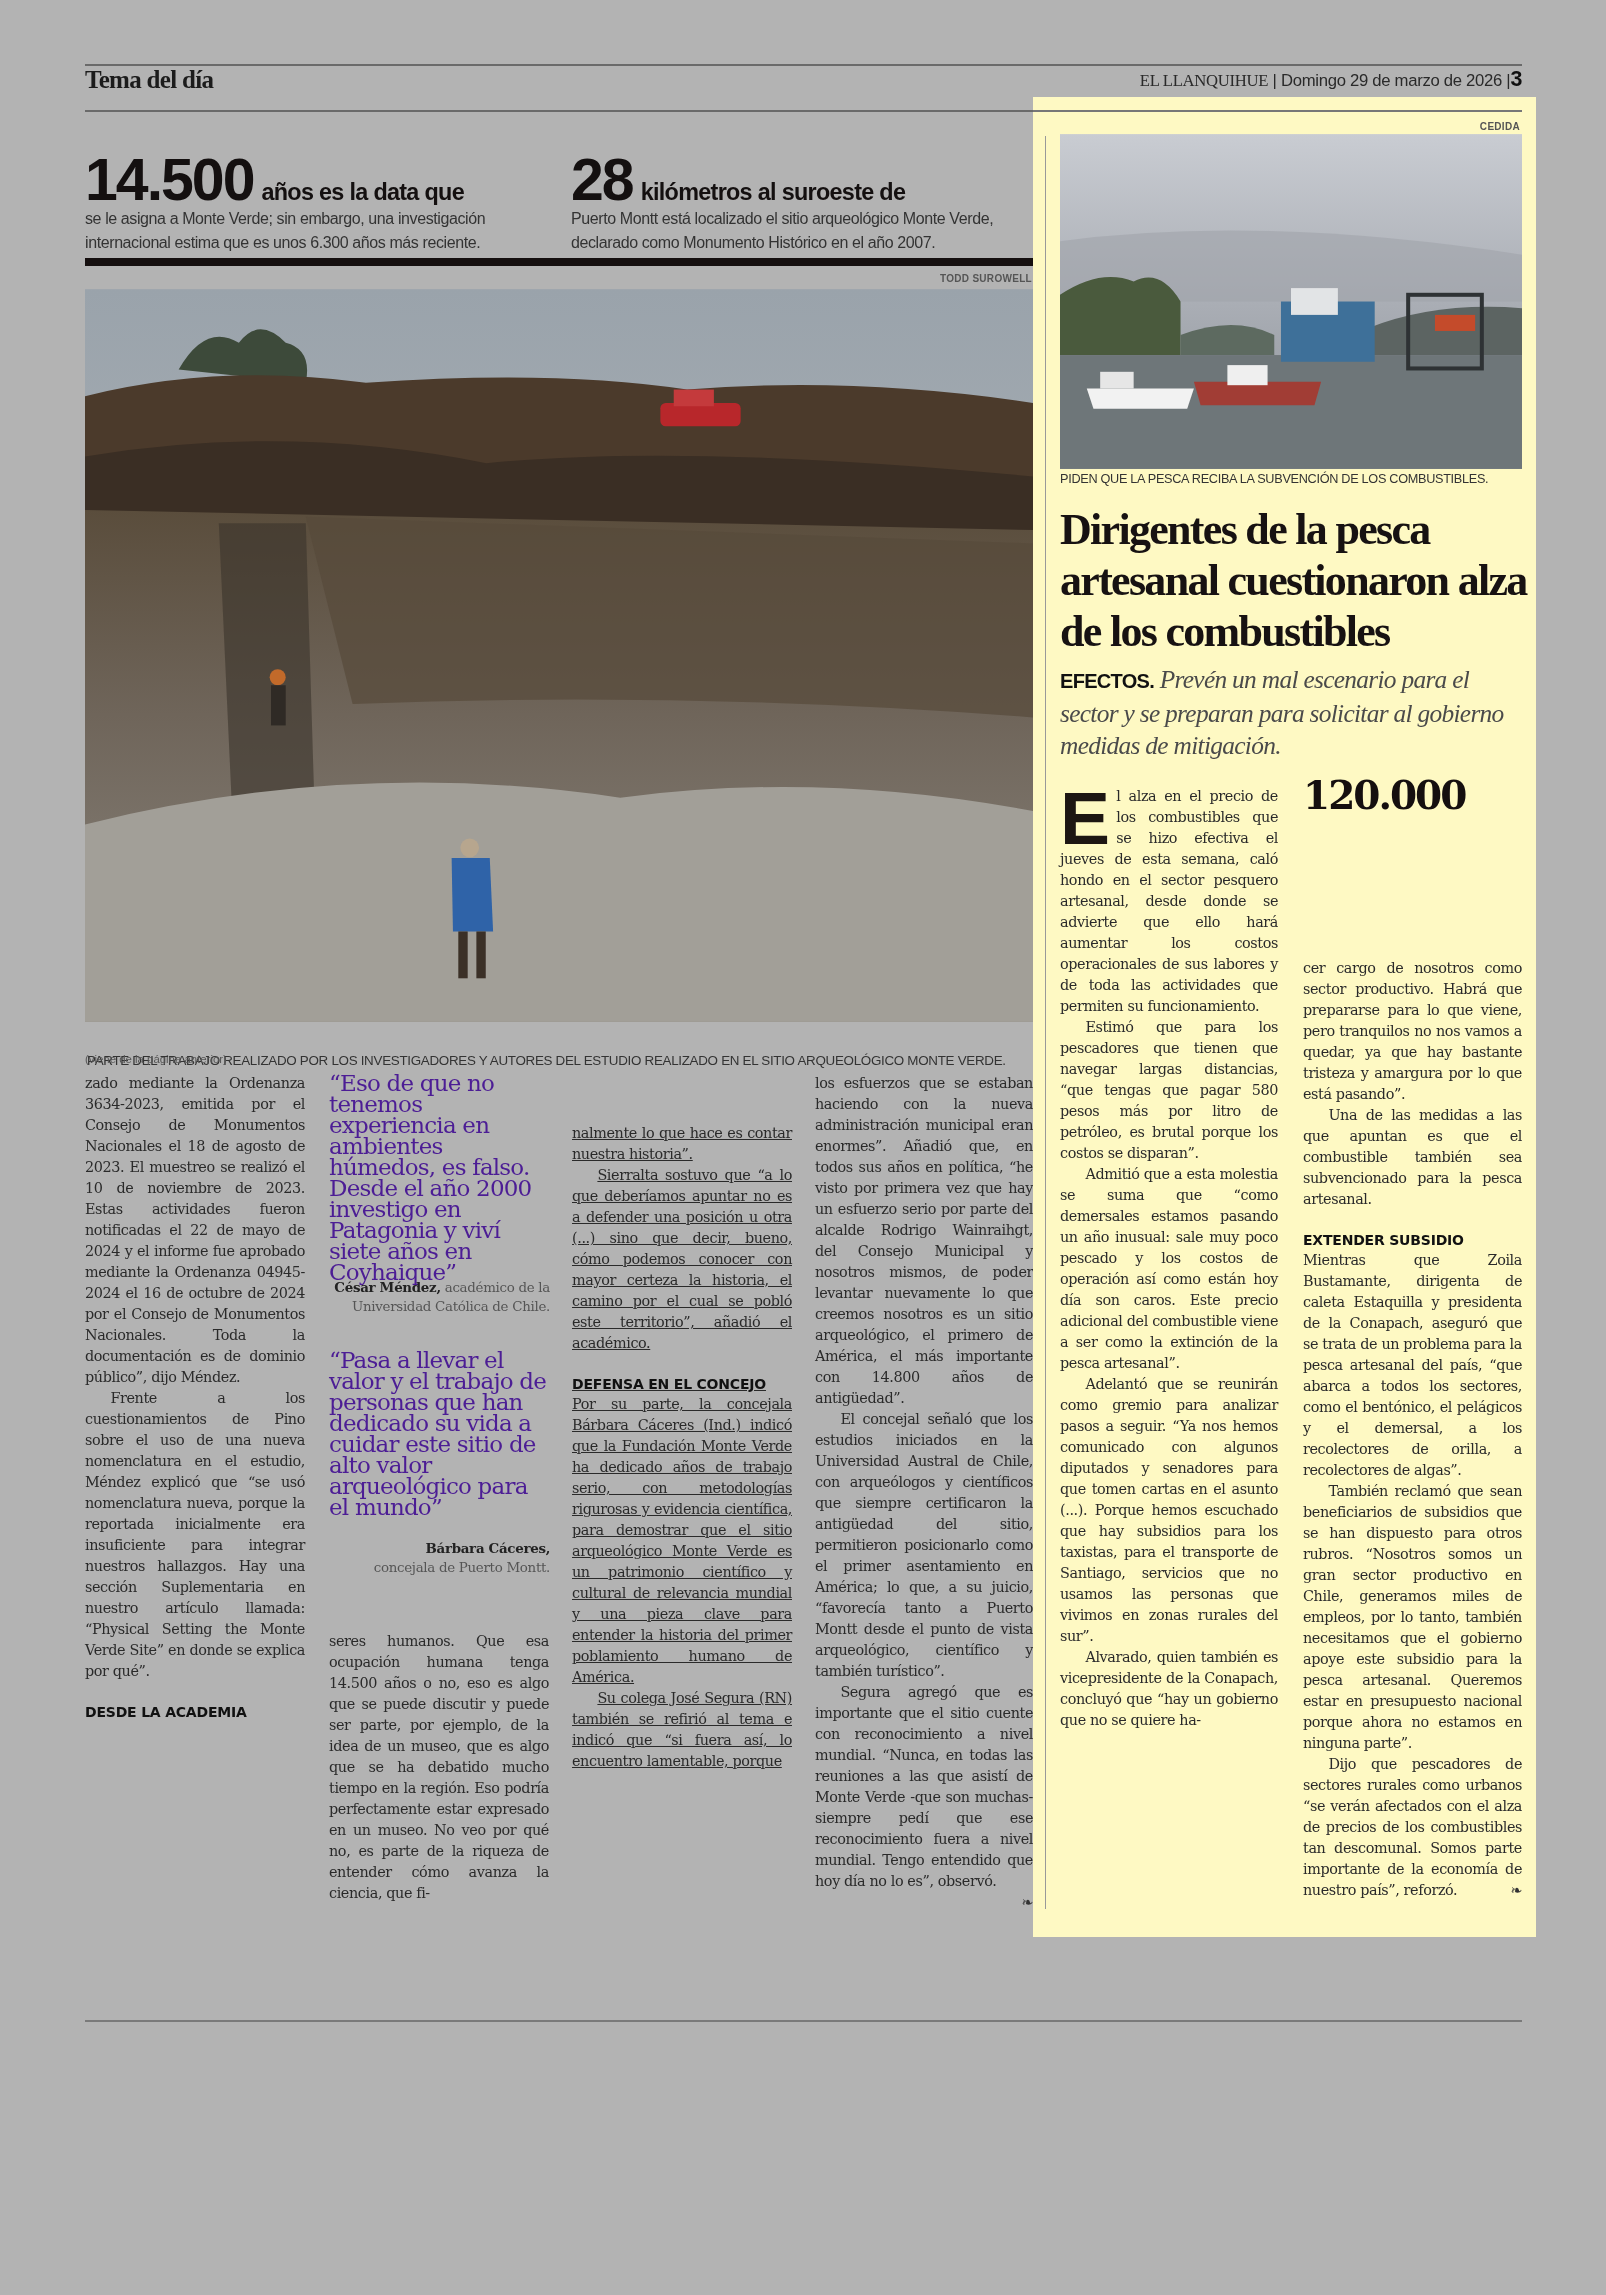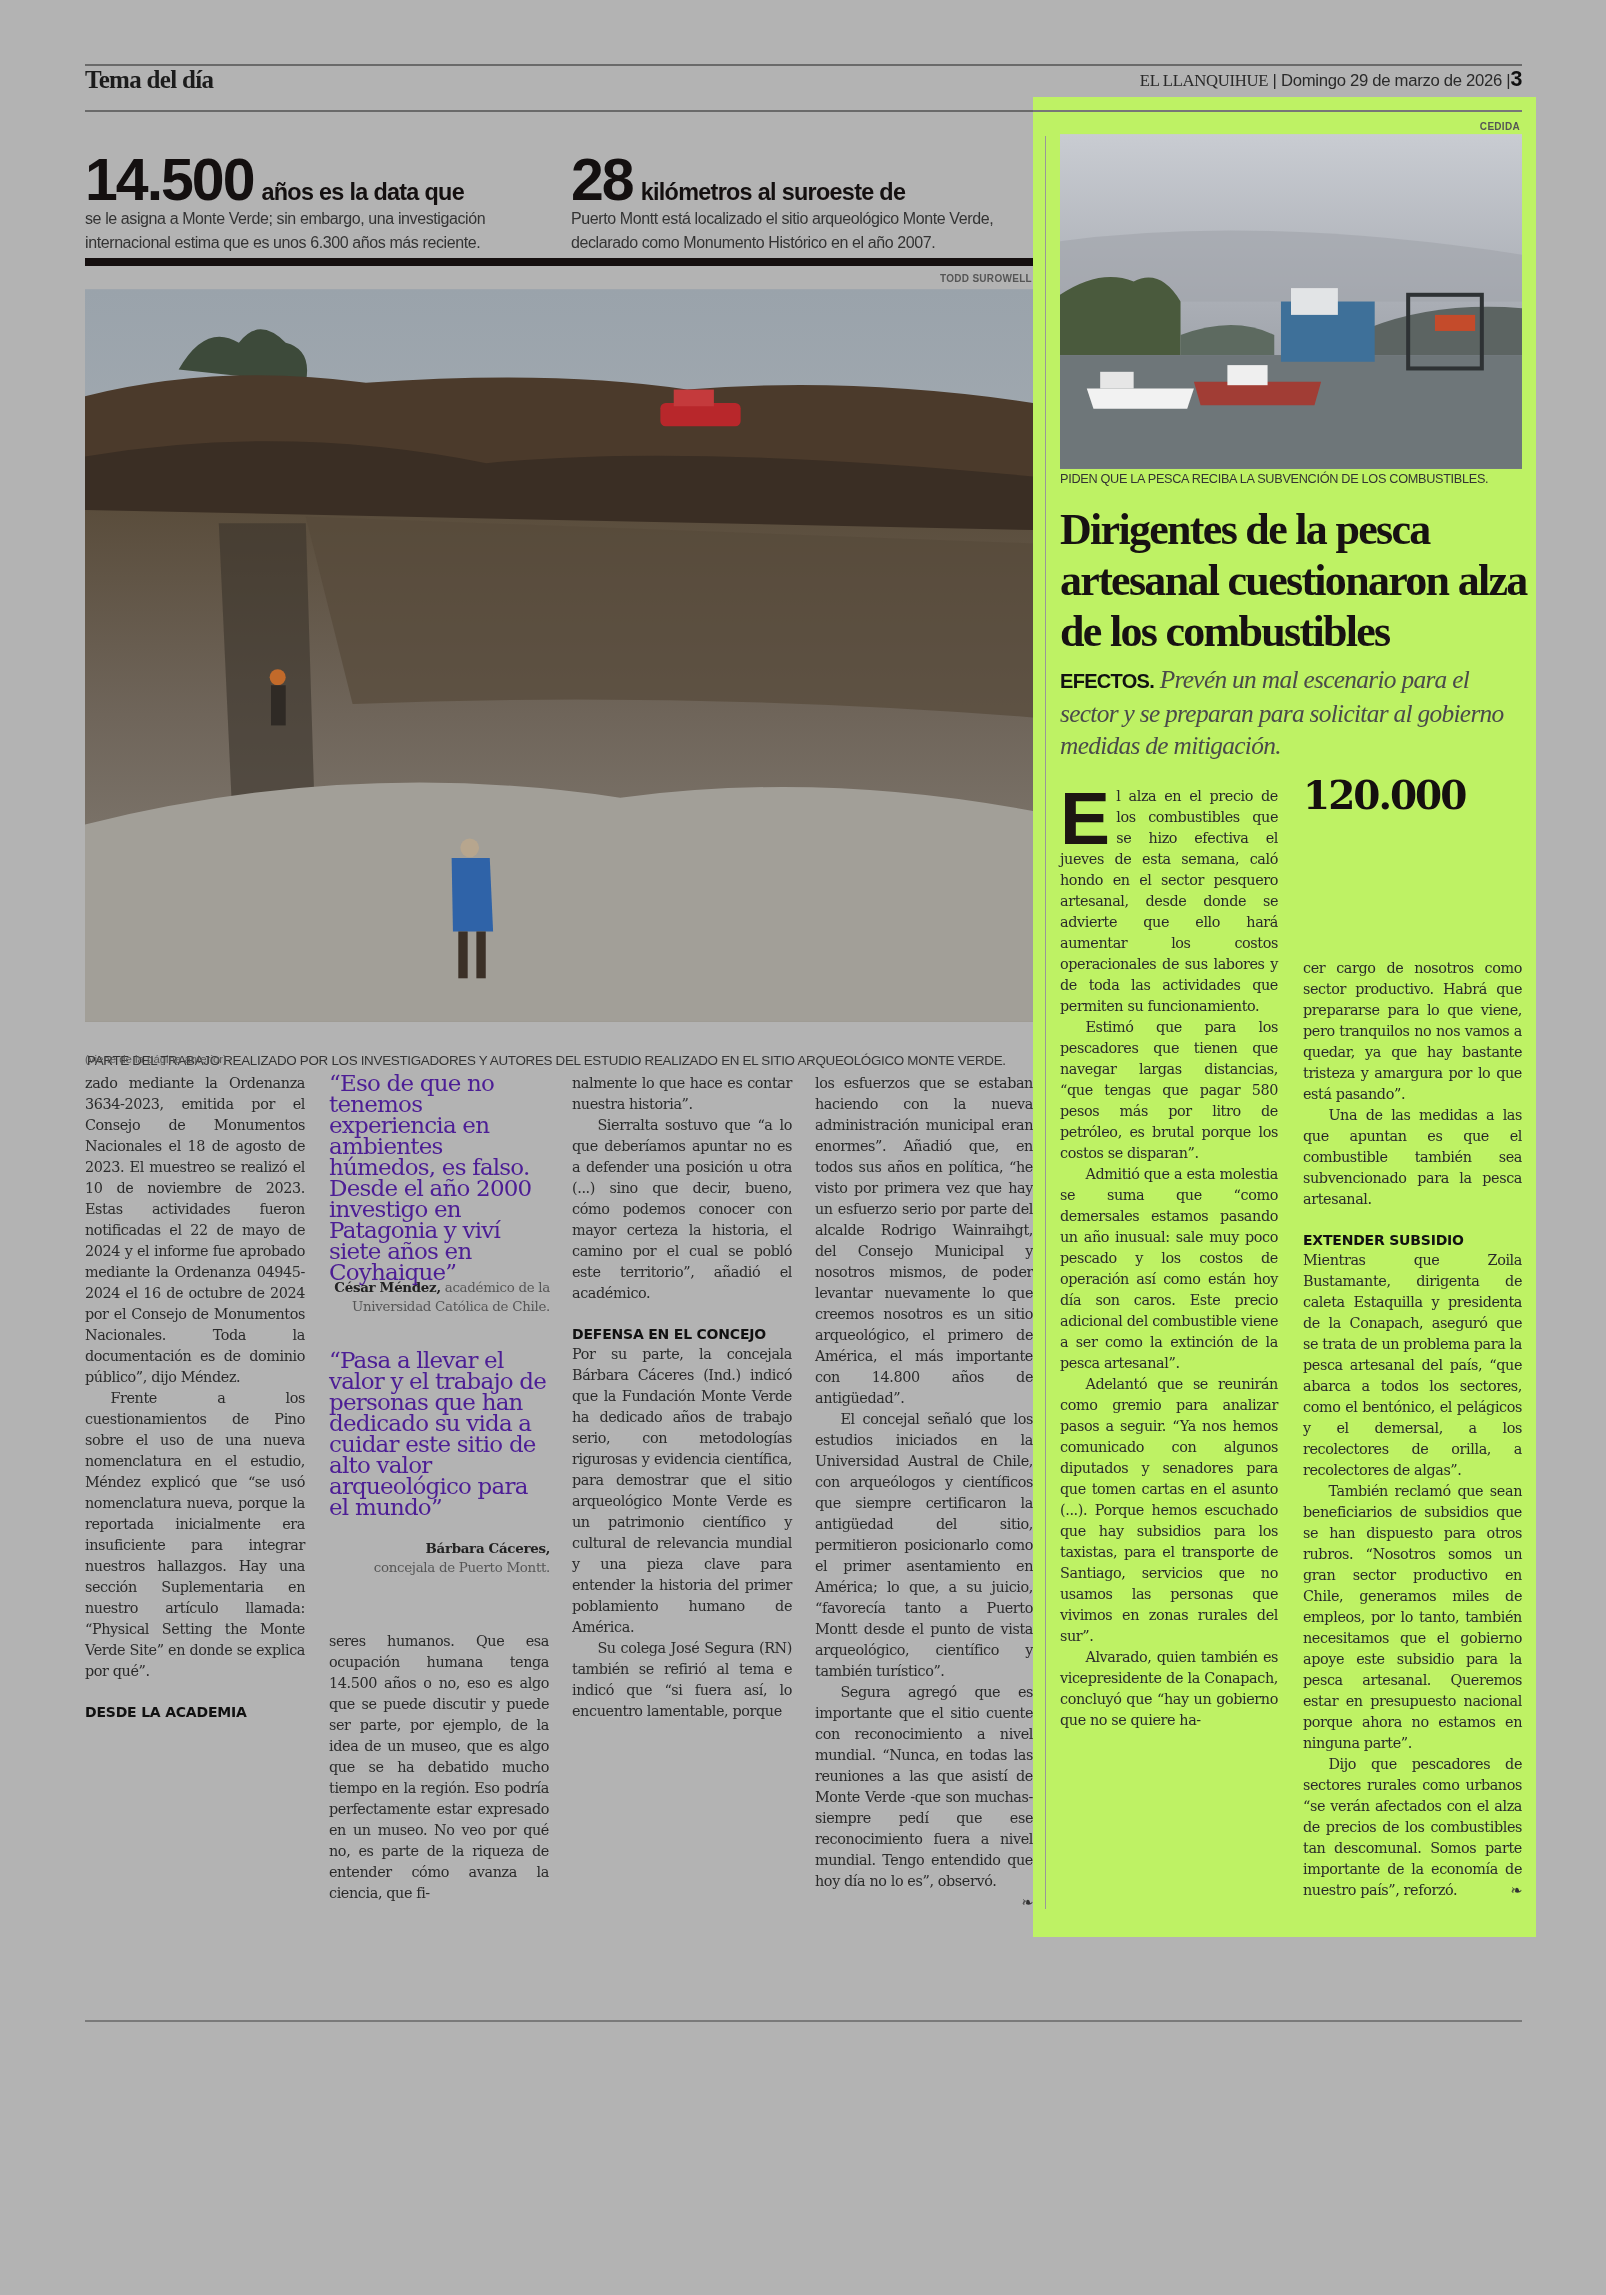--- a/index.html
+++ b/index.html
@@ -24,21 +24,21 @@
   .col { position: absolute; font-family: "DejaVu Serif", serif; font-size: 14.4px; line-height: 21px; color: #2a2a2a; text-align: justify; hyphens: manual; letter-spacing: -0.4px; }
   .col p { margin: 0; }
   .col p.ind { text-indent: 25.4px; }
   .col h4 { font-family: "DejaVu Sans", sans-serif; font-weight: bold; font-size: 14px; color: #111; margin-top: 20px; line-height: 20px; letter-spacing: -0.2px; }
   .end-mark { float: right; font-family: "DejaVu Sans", sans-serif; color: #333; }
   .quote { position: absolute; font-family: "DejaVu Serif", serif; font-size: 23px; line-height: 21px; color: #4c1d95; letter-spacing: -0.8px; }
   .qattr { position: absolute; font-family: "DejaVu Serif", serif; font-size: 13.4px; line-height: 19.4px; color: #555; text-align: right; letter-spacing: -0.3px; }
   .qattr b { color: #222; }
   .viene { position: absolute; left: 85px; top: 1053px; font-family: "Liberation Sans", sans-serif; font-size: 11.4px; color: #555; }
 
-  .panel { position: absolute; left: 1033px; top: 97px; width: 503px; height: 1840px; background: #bef264; padding-left: 37px; }
+  .panel { position: absolute; left: 1033px; top: 97px; width: 503px; height: 1840px; background: #fef9c3; padding-left: 37px; }
   .headline { position: absolute; font-family: "Liberation Serif", serif; font-weight: bold; font-size: 44px; line-height: 51px; color: #171212; letter-spacing: -1.7px; }
   .deck { position: absolute; font-family: "Liberation Serif", serif; font-style: italic; font-size: 25.4px; line-height: 32px; color: #4a4a4a; letter-spacing: -0.7px; }
   .deck .kicker { font-family: "Liberation Sans", sans-serif; font-style: normal; font-weight: bold; font-size: 20px; color: #111; letter-spacing: -0.7px; }
   .dropcap { float: left; font-family: "Liberation Sans", sans-serif; font-weight: bold; font-size: 75px; line-height: 59px; margin: 2.7px 6.7px 0 0; color: #1d1612; }
   .bigstat { position: absolute; font-family: "DejaVu Serif", serif; font-weight: bold; font-size: 39px; color: #150f0f; letter-spacing: -2px; }
   .bigstat-body { position: absolute; font-family: "DejaVu Sans", sans-serif; font-size: 15.4px; line-height: 21.4px; color: #666; letter-spacing: -0.4px; }
   .bigstat-body b { color: #111; font-size: 20px; letter-spacing: -0.5px; }
 </style>
 </head>
 <body>
@@ -116,21 +116,21 @@
 <div class="quote" style="left:329px; top:1350px; width:221px;">“Pasa a llevar el valor y el trabajo de personas que han dedicado su vida a cuidar este sitio de alto valor arqueológico para el mundo”</div>
 <div class="qattr" style="left:329px; top:1539px; width:221px;">
   <b>Bárbara Cáceres,</b><br>
   <span>concejala de Puerto Montt.</span>
 </div>
 
 <div class="col" style="left:329px; top:1631px; width:220px;">
   <p>seres humanos. Que esa ocupación humana tenga 14.500 años o no, eso es algo que se puede discutir y puede ser parte, por ejemplo, de la idea de un museo, que es algo que se ha debatido mucho tiempo en la región. Eso podría perfectamente estar expresado en un museo. No veo por qué no, es parte de la riqueza de entender cómo avanza la ciencia, que fi-</p>
 </div>
 
-<div class="col" style="left:572px; top:1073px; width:220px;">
+<div class="col" style="left:572px; top:1123px; width:220px;text-decoration:underline;">
   <p>nalmente lo que hace es contar nuestra historia”.</p>
   <p class="ind">Sierralta sostuvo que “a lo que deberíamos apuntar no es a defender una posición u otra (...) sino que decir, bueno, cómo podemos conocer con mayor certeza la historia, el camino por el cual se pobló este territorio”, añadió el académico.</p>
   <h4>DEFENSA EN EL CONCEJO</h4>
   <p>Por su parte, la concejala Bárbara Cáceres (Ind.) indicó que la Fundación Monte Verde ha dedicado años de trabajo serio, con metodologías rigurosas y evidencia científica, para demostrar que el sitio arqueológico Monte Verde es un patrimonio científico y cultural de relevancia mundial y una pieza clave para entender la historia del primer poblamiento humano de América.</p>
   <p class="ind">Su colega José Segura (RN) también se refirió al tema e indicó que “si fuera así, lo encuentro lamentable, porque</p>
 </div>
 
 <div class="col" style="left:815px; top:1073px; width:218px;">
   <p>los esfuerzos que se estaban haciendo con la nueva administración municipal eran enormes”. Añadió que, en todos sus años en política, “he visto por primera vez que hay un esfuerzo serio por parte del alcalde Rodrigo Wainraihgt, del Consejo Municipal y nosotros mismos, de poder levantar nuevamente lo que creemos nosotros es un sitio arqueológico, el primero de América, el más importante con 14.800 años de antigüedad”.</p>
   <p class="ind">El concejal señaló que los estudios iniciados en la Universidad Austral de Chile, con arqueólogos y científicos que siempre certificaron la antigüedad del sitio, permitieron posicionarlo como el primer asentamiento en América; lo que, a su juicio, “favorecía tanto a Puerto Montt desde el punto de vista arqueológico, científico y también turístico”.</p>

